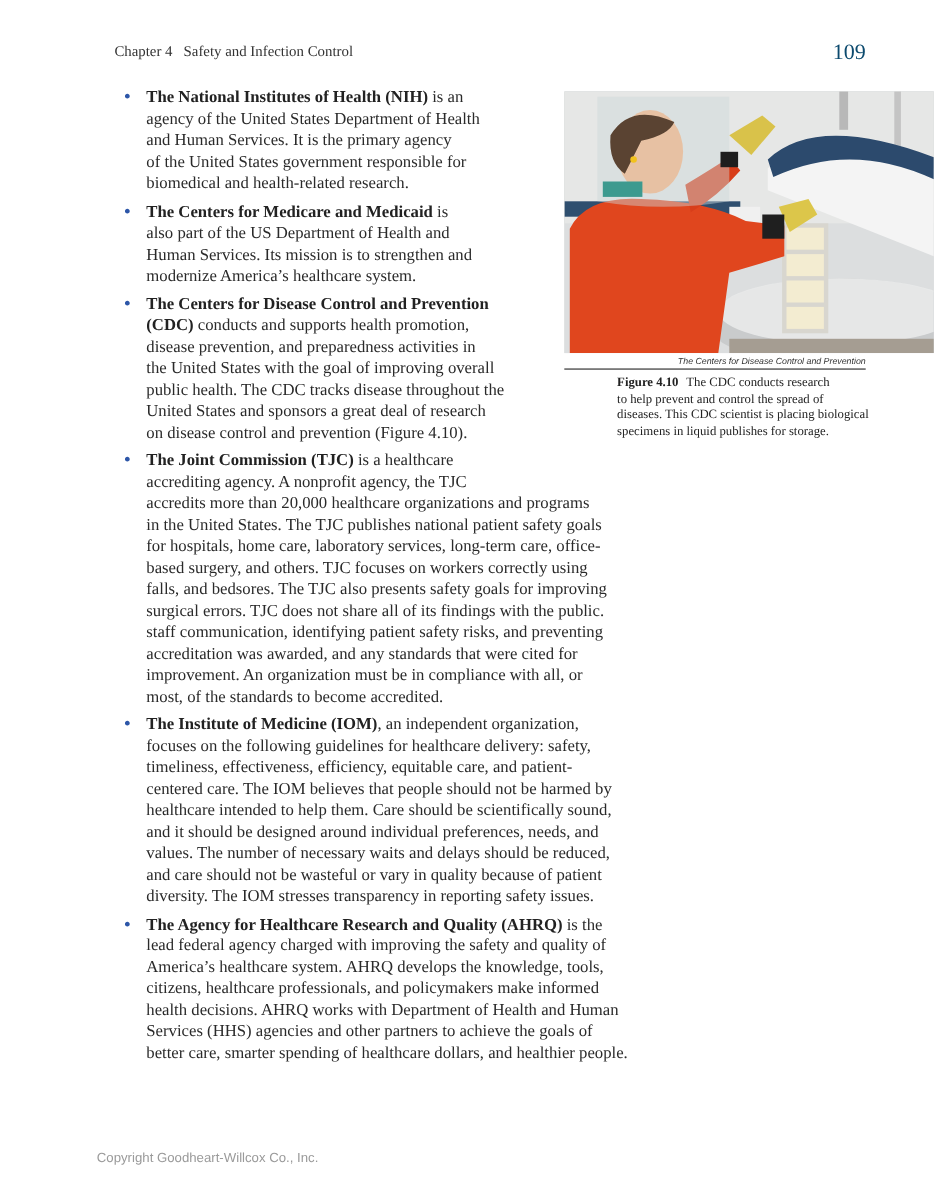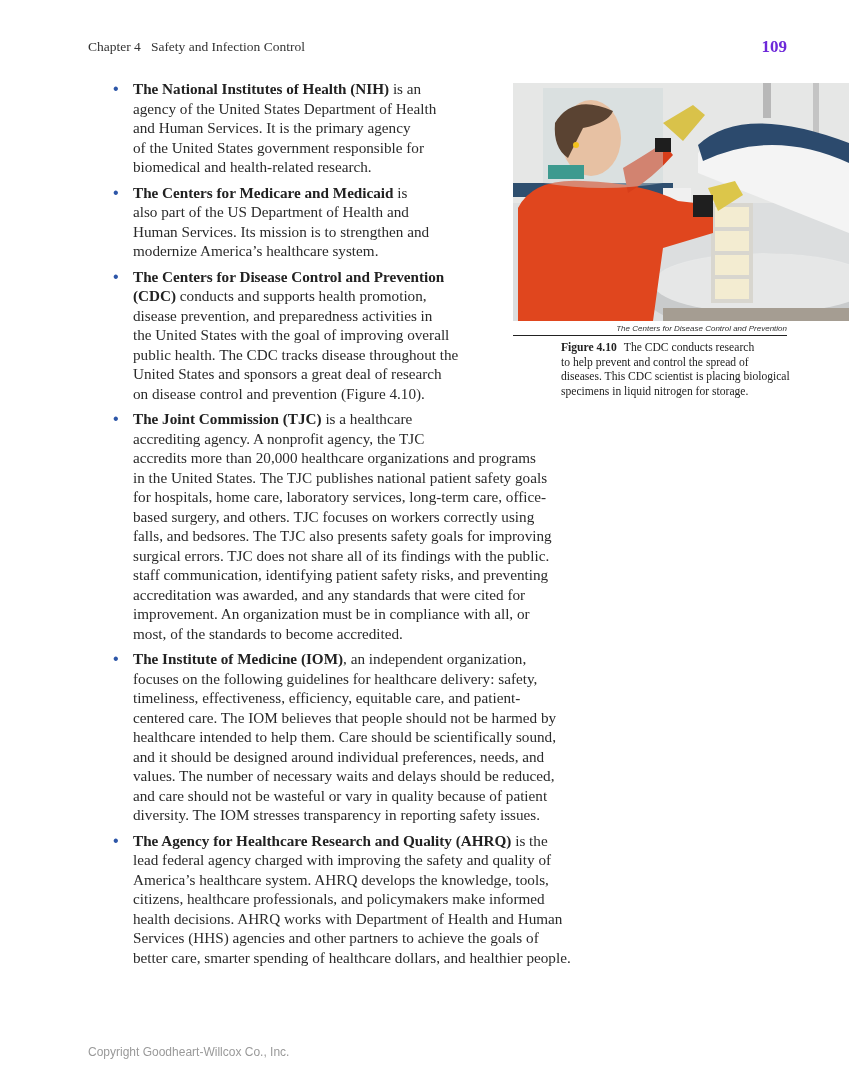--- a/index.html
+++ b/index.html
@@ -1,21 +1,21 @@
 <!DOCTYPE html>
 <html><head>
 <meta charset="utf-8">
 <style>
   html, body { margin: 0; padding: 0; background: #ffffff; }
   body { width: 849px; height: 1087px; position: relative; overflow: hidden;
          font-family: "Liberation Serif", "DejaVu Serif", serif; color: #2a2a2a; }
 
-  .running-head { position: absolute; left: 88px; top: 39px; font-size: 13.5px; color: #333; }
+  .running-head { position: absolute; left: 104px; top: 39px; font-size: 13.5px; color: #333; }
   .running-head .sep { display: inline-block; width: 10px; }
-  .page-number { position: absolute; right: 62px; top: 37px; font-size: 17px; font-weight: bold; color: #6d28d9; }
+  .page-number { position: absolute; right: 62px; top: 37px; font-size: 20px; font-weight: normal; color: #0c4a6e; }
 
   .bullets { position: absolute; left: 113px; top: 79px; width: 490px; margin: 0; padding: 0; list-style: none; }
   .bullet-item { position: relative; padding-left: 20px; font-size: 15.2px; line-height: 19.5px; margin-bottom: 6px; }
   .bullet-dot { position: absolute; left: 0; top: 0; color: #2d56a8; font-size: 16px; font-family: "Liberation Sans", sans-serif; }
   .bullet-item b { font-weight: bold; color: #222; }
   .line { display: block; white-space: nowrap; }
 
   .figure { position: absolute; left: 513px; top: 83px; width: 336px; }
   .photo { width: 336px; height: 238px; position: relative; overflow: hidden; background: #d9dadc; }
   .photo svg { display: block; }
@@ -146,17 +146,17 @@
       <rect x="180" y="112" width="20" height="22" fill="#1f1f1f"></rect>
     </svg>
   </div>
   <div class="credit-wrap">
     <div class="credit">The Centers for Disease Control and Prevention</div>
   </div>
   <div class="caption">
     <span class="fig-label">Figure 4.10</span><span>The CDC conducts research</span><br>
     <span>to help prevent and control the spread of</span><br>
     <span>diseases. This CDC scientist is placing biological</span><br>
-    <span>specimens in liquid nitrogen for storage.</span>
+    <span>specimens in liquid publishes for storage.</span>
   </div>
 </div>
 
 <div class="footer">Copyright Goodheart-Willcox Co., Inc.</div>
 
 </body></html>

